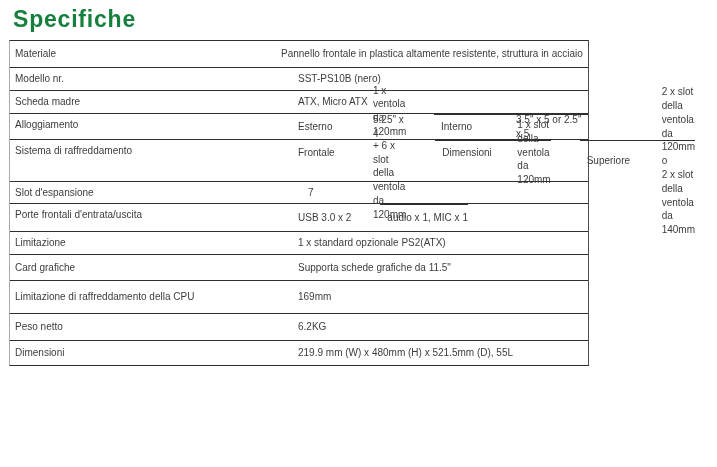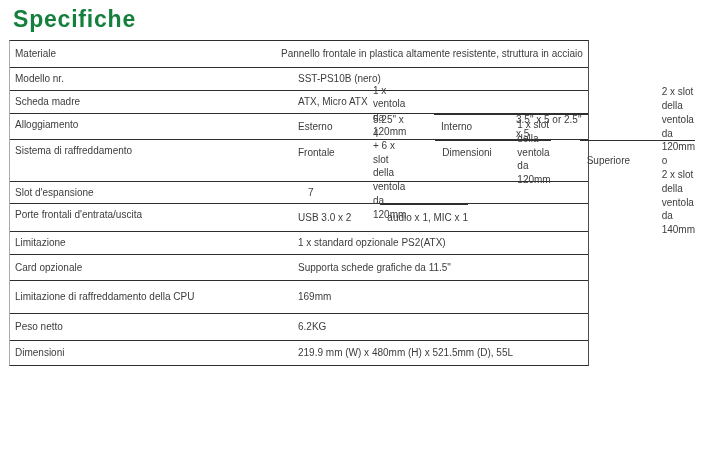--- a/index.html
+++ b/index.html
@@ -146,21 +146,21 @@
         </div>
       </div>
     </div>
 
     <div class="row simple" style="height:23px">
       <div class="label">Limitazione</div>
       <div class="value">1 x standard opzionale PS2(ATX)</div>
     </div>
 
     <div class="row simple" style="height:26px">
-      <div class="label">Card opzionale</div>
+      <div class="label">Card grafiche</div>
       <div class="value">Supporta schede grafiche da 11.5"</div>
     </div>
 
     <div class="row simple" style="height:33px">
       <div class="label">Limitazione di raffreddamento della CPU</div>
       <div class="value">169mm</div>
     </div>
 
     <div class="row simple" style="height:27px">
       <div class="label">Peso netto</div>

